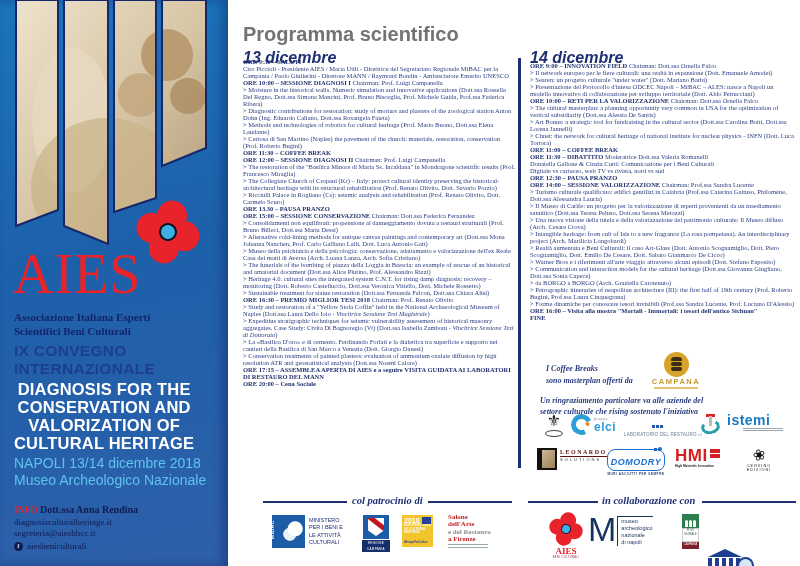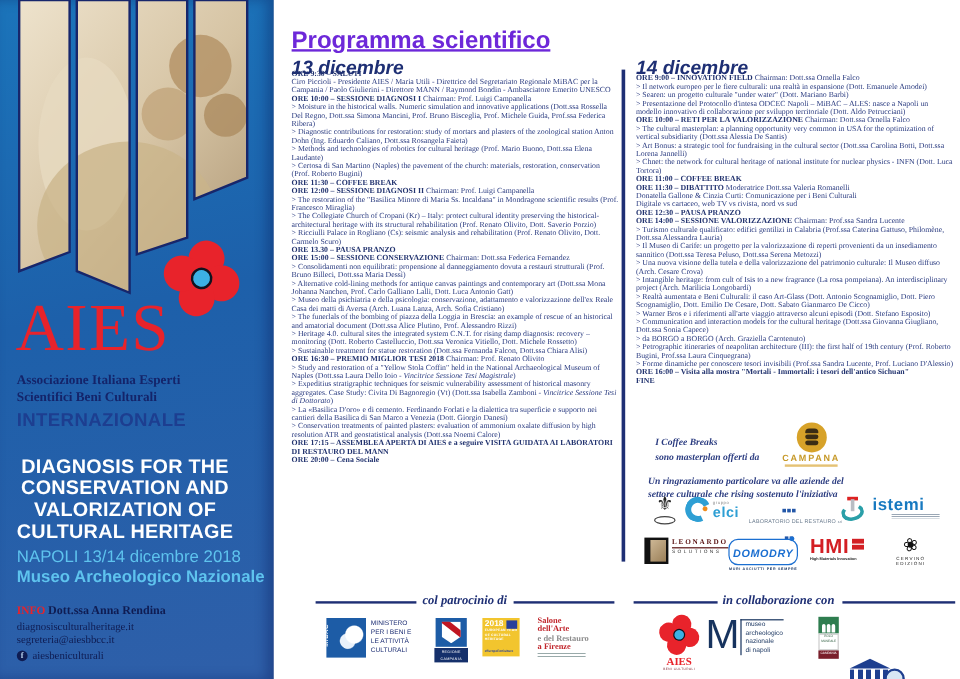--- a/index.html
+++ b/index.html
@@ -19,29 +19,29 @@
   .flower-big .p-s{left:17px;top:34px;} .flower-big .p-w{left:0;top:17px;}
   .flower-big .core{width:18px;height:18px;left:23px;top:23px;}
   .aies-word{position:absolute;left:13px;top:246px;font:400 56px/1 "Liberation Serif",serif;
     color:#e8232b;letter-spacing:1px;}
   .assoc{position:absolute;left:14px;top:311px;font:bold 11px/1.25 "Liberation Serif",serif;color:#14246a;}
   .congress{position:absolute;left:14px;top:342px;font:bold 15.5px/1.13 "Liberation Sans",sans-serif;
     color:#1d3e90;letter-spacing:.3px;}
   .diagnosis{position:absolute;left:14px;top:380px;font:bold 16.5px/1.1 "Liberation Sans",sans-serif;
     color:#ffffff;letter-spacing:.2px;text-align:center;}
   .venue{position:absolute;left:14px;font:500 14px/1.2 "Liberation Sans",sans-serif;color:#5ec3ee;}
-  .venue1{top:455px;} .venue2{top:472px;font-weight:bold;}
+  .venue1{top:455px;} .venue2{top:472px;}
   .infoblock{position:absolute;left:14px;top:504px;font:9px/1.28 "Liberation Serif",serif;color:#0f1c52;}
   .infoblock .lbl{color:#e8232b;font-weight:bold;font-size:9.5px;}
   .infoblock .nm{font-weight:bold;font-size:10px;}
   .fbrow{display:flex;align-items:center;gap:4px;margin-top:1px;}
   .fbicon{display:inline-flex;align-items:center;justify-content:center;width:9px;height:9px;border-radius:50%;
     background:#0f1c52;color:#bcd5ef;font:bold 7px/1 "Liberation Serif",serif;}
   
-  .main-title{position:absolute;left:243px;top:10px;font:bold 20px/1.1 "Liberation Sans",sans-serif;color:#6d28d9;text-decoration:underline;}
+  .main-title{position:absolute;left:243px;top:10px;font:bold 20px/1.1 "Liberation Sans",sans-serif;color:#737373;}
   .day-h{position:absolute;top:36px;font:italic bold 16px/1.1 "Liberation Sans",sans-serif;color:#1e2f74;}
   .day1-h{left:243px;} .day2-h{left:530px;}
   .vdivider{position:absolute;left:518px;top:58px;width:2.5px;height:410px;background:#1e2f74;}
   .plist{position:absolute;top:58px;font-size:6.5px;line-height:7px;color:#2b3c80;}
   .plist1{left:243px;width:273px;}
   .plist2{left:530px;width:266px;top:62px;}
   .pline{margin:0;} .pline strong{color:#22336f;} .pline em{font-style:italic;}
   
   .coffee{position:absolute;left:546px;top:363px;font:italic bold 8px/1.5 "Liberation Serif",serif;color:#2b3c80;}
   .campana{position:absolute;left:645px;top:352px;width:62px;text-align:center;}
@@ -190,20 +190,21 @@
         <span class="petal p-w"></span>
       <span class="core"></span>
     </div>
 
     <div class="aies-word">AIES</div>
     <div class="assoc">
         <div>Associazione Italiana Esperti</div>
         <div>Scientifici Beni Culturali</div>
       </div>
     <div class="congress">
+        <div>IX CONVEGNO</div>
         <div>INTERNAZIONALE</div>
       </div>
     <div class="diagnosis">
         <div>DIAGNOSIS FOR THE</div>
         <div>CONSERVATION AND</div>
         <div>VALORIZATION OF</div>
         <div>CULTURAL HERITAGE</div>
       </div>
     <div class="venue venue1">NAPOLI 13/14 dicembre 2018</div>
     <div class="venue venue2">Museo Archeologico Nazionale</div>

